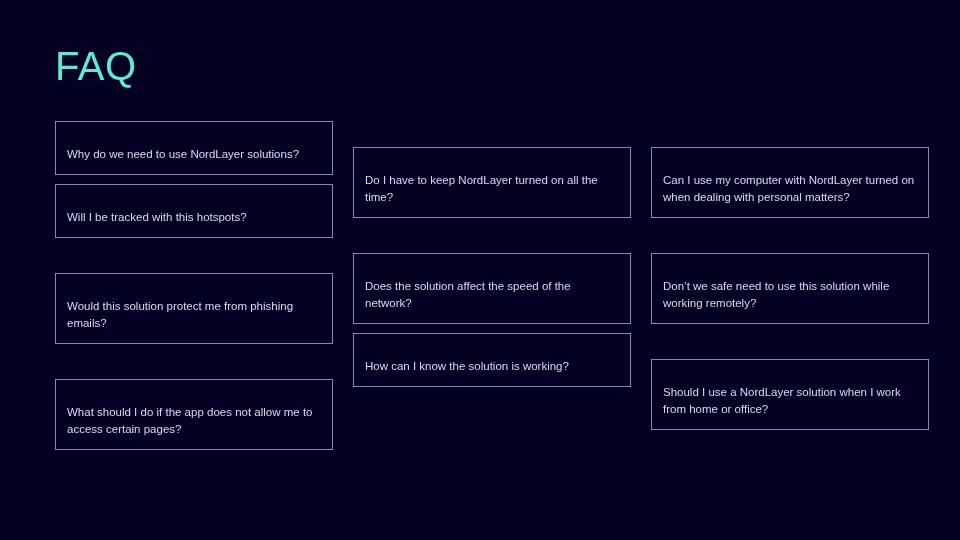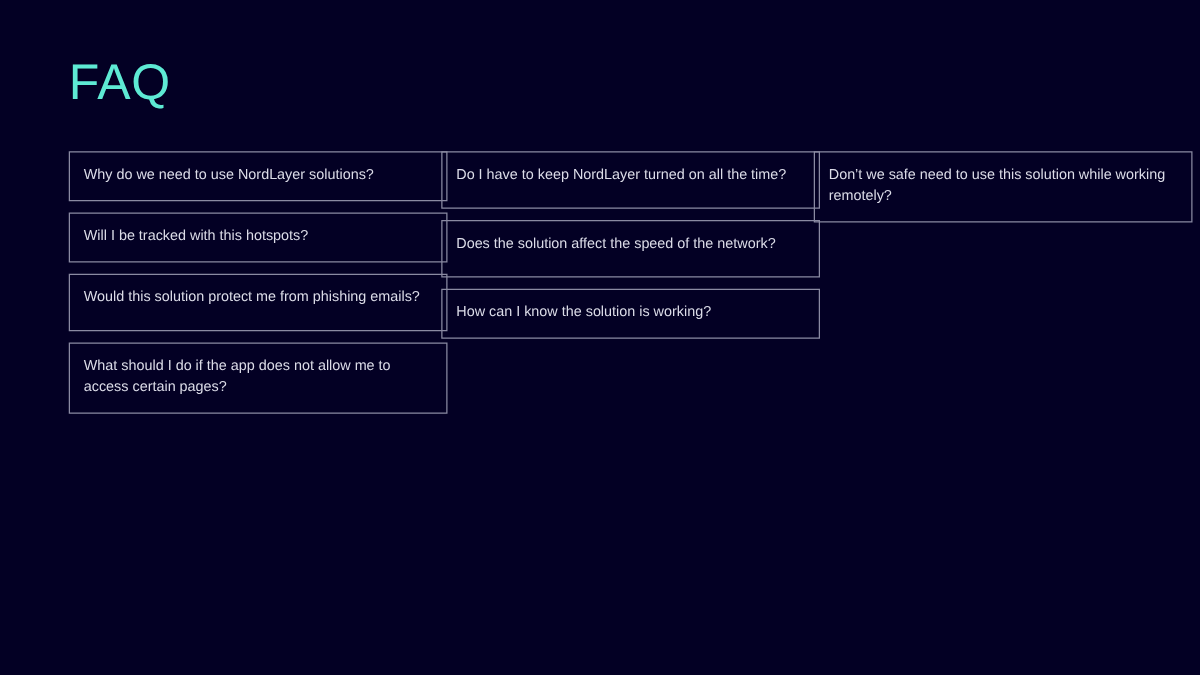--- a/index.html
+++ b/index.html
@@ -40,31 +40,32 @@
     gap: 45px;
   }
   .faq-column {
     width: 253px;
     display: flex;
     flex-direction: column;
     gap: 9px;
   }
   .faq-item {
     box-sizing: border-box;
-    width: 303px;
+    width: 278px;
     border: 1px solid #8a8aa2;
     background: transparent;
-    padding: 10px 11px 11px 11px;
+    padding: 24px 11px 11px 11px;
     color: #dcdce8;
     font-size: 11.5px;
     line-height: 17px;
     font-weight: 400;
   }
   .faq-item.two-line {
     min-height: 46px;
+    margin-top: 26px;
   }
   .faq-item.one-line {
     min-height: 35px;
   }
   .faq-text {
     display: block;
   }
 </style>
 </head>
 <body>
@@ -97,18 +98,24 @@
       <div class="faq-item two-line">
         <span class="faq-text">Does the solution affect the speed of the network?</span>
       </div>
       <div class="faq-item one-line">
         <span class="faq-text">How can I know the solution is working?</span>
       </div>
     </div>
 
     <div class="faq-column">
       <div class="faq-item two-line">
+        <span class="faq-text">Can I use my computer with NordLayer turned on when dealing with personal matters?</span>
+      </div>
+      <div class="faq-item two-line">
         <span class="faq-text">Don’t we safe need to use this solution while working remotely?</span>
+      </div>
+      <div class="faq-item two-line">
+        <span class="faq-text">Should I use a NordLayer solution when I work from home or office?</span>
       </div>
     </div>
 
   </div>
 </div>
 
 </body></html>

